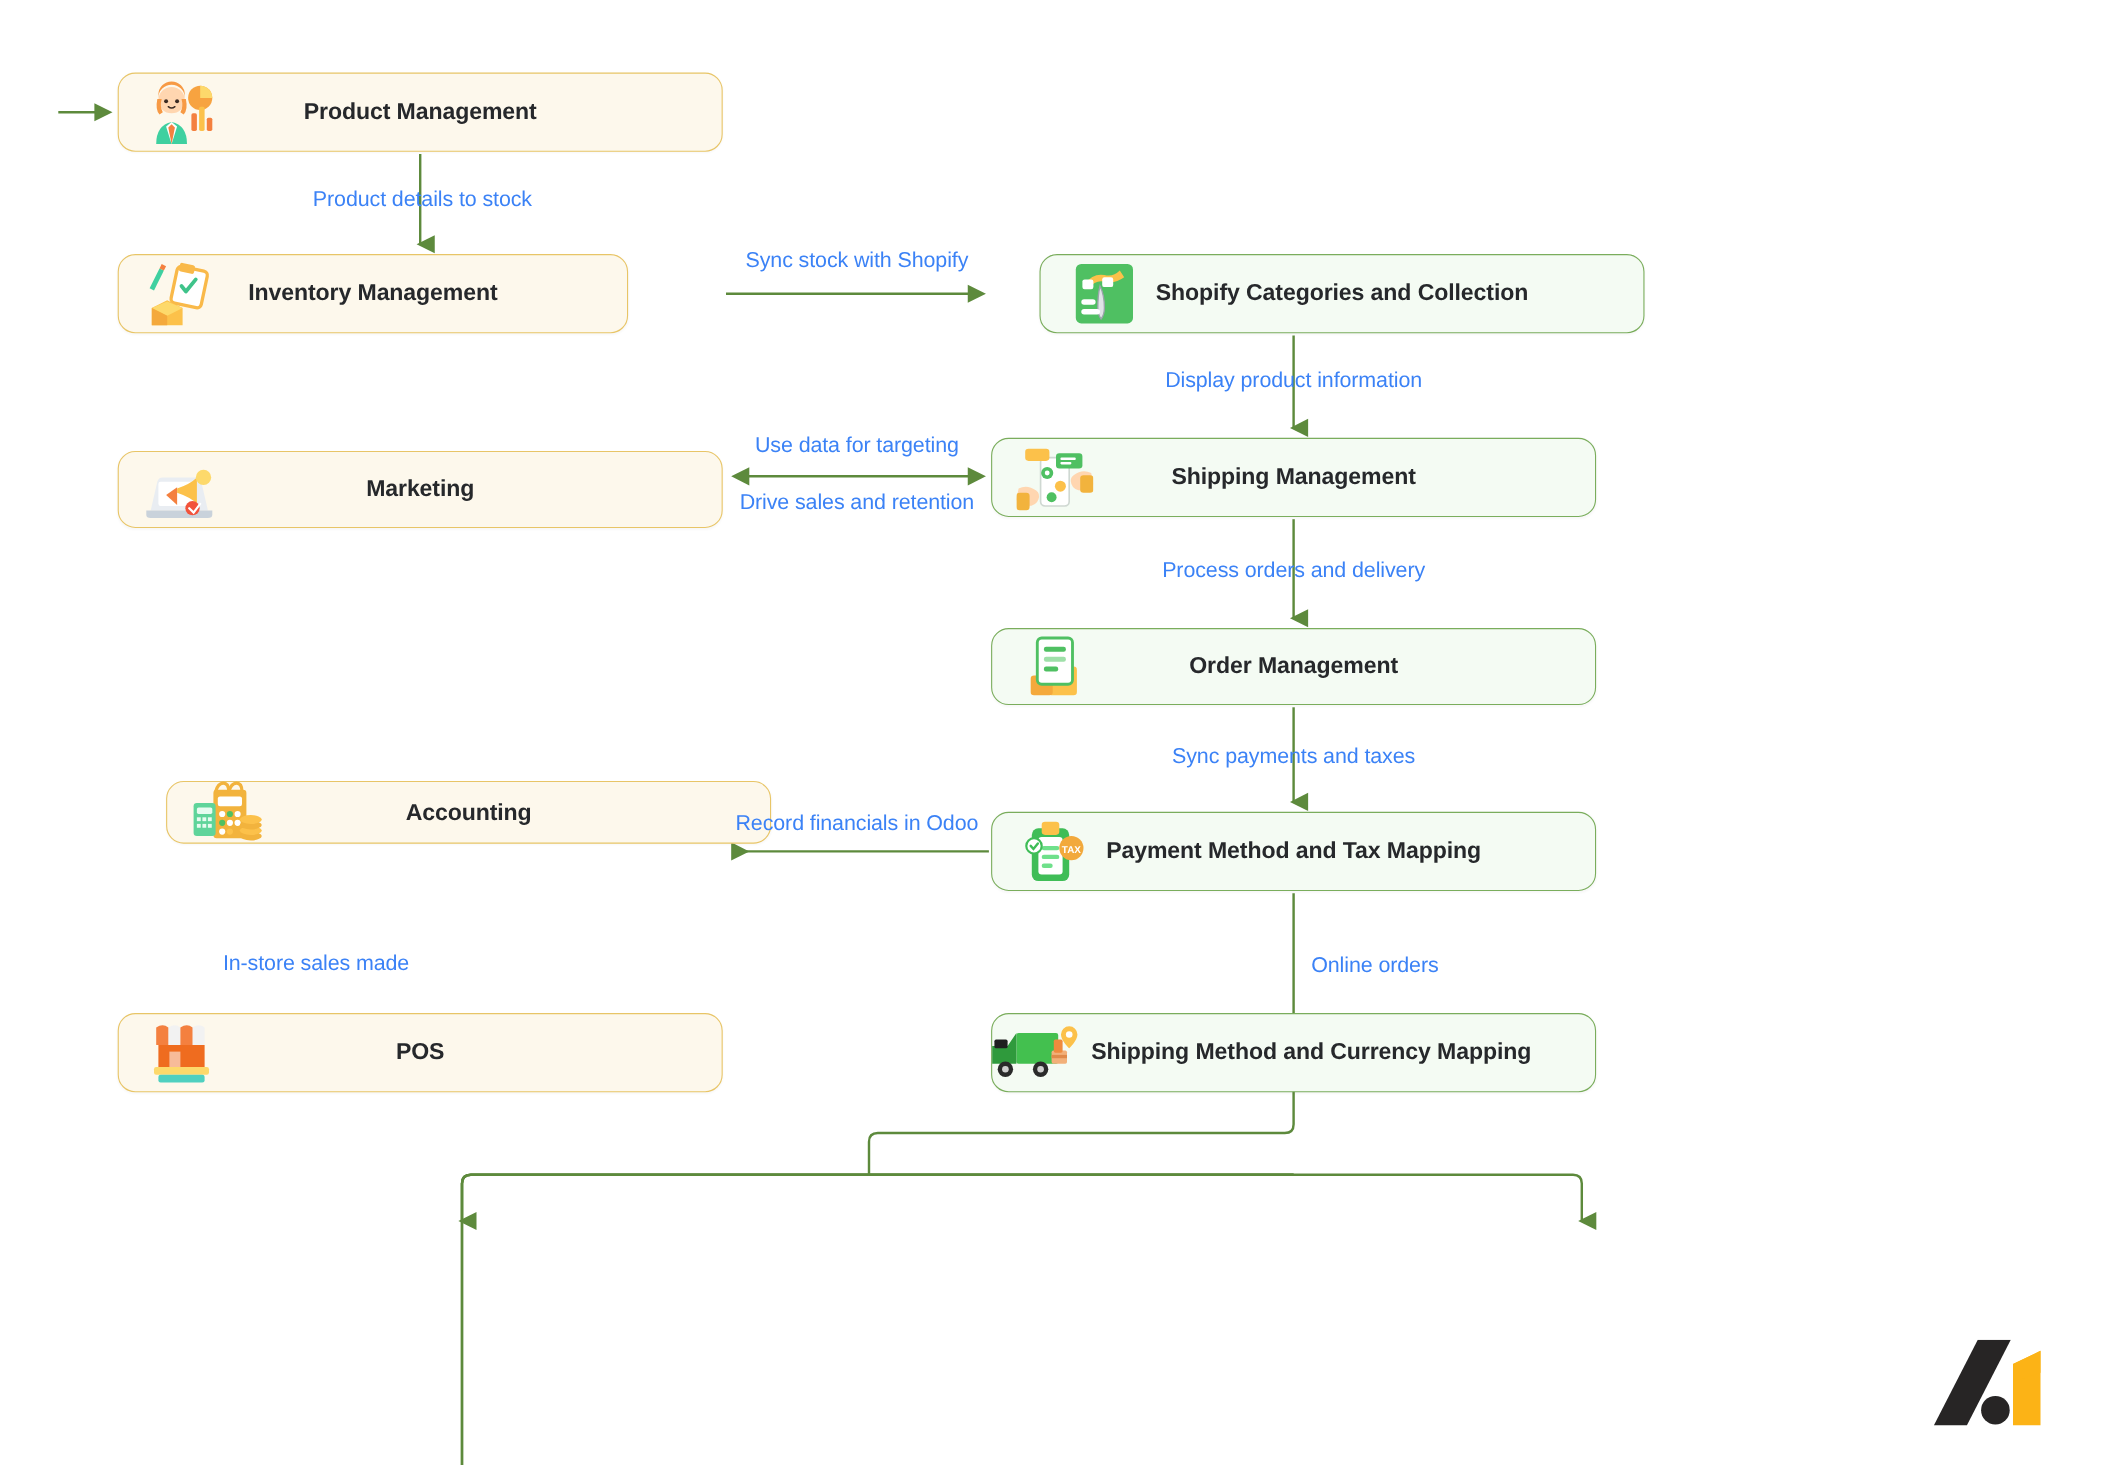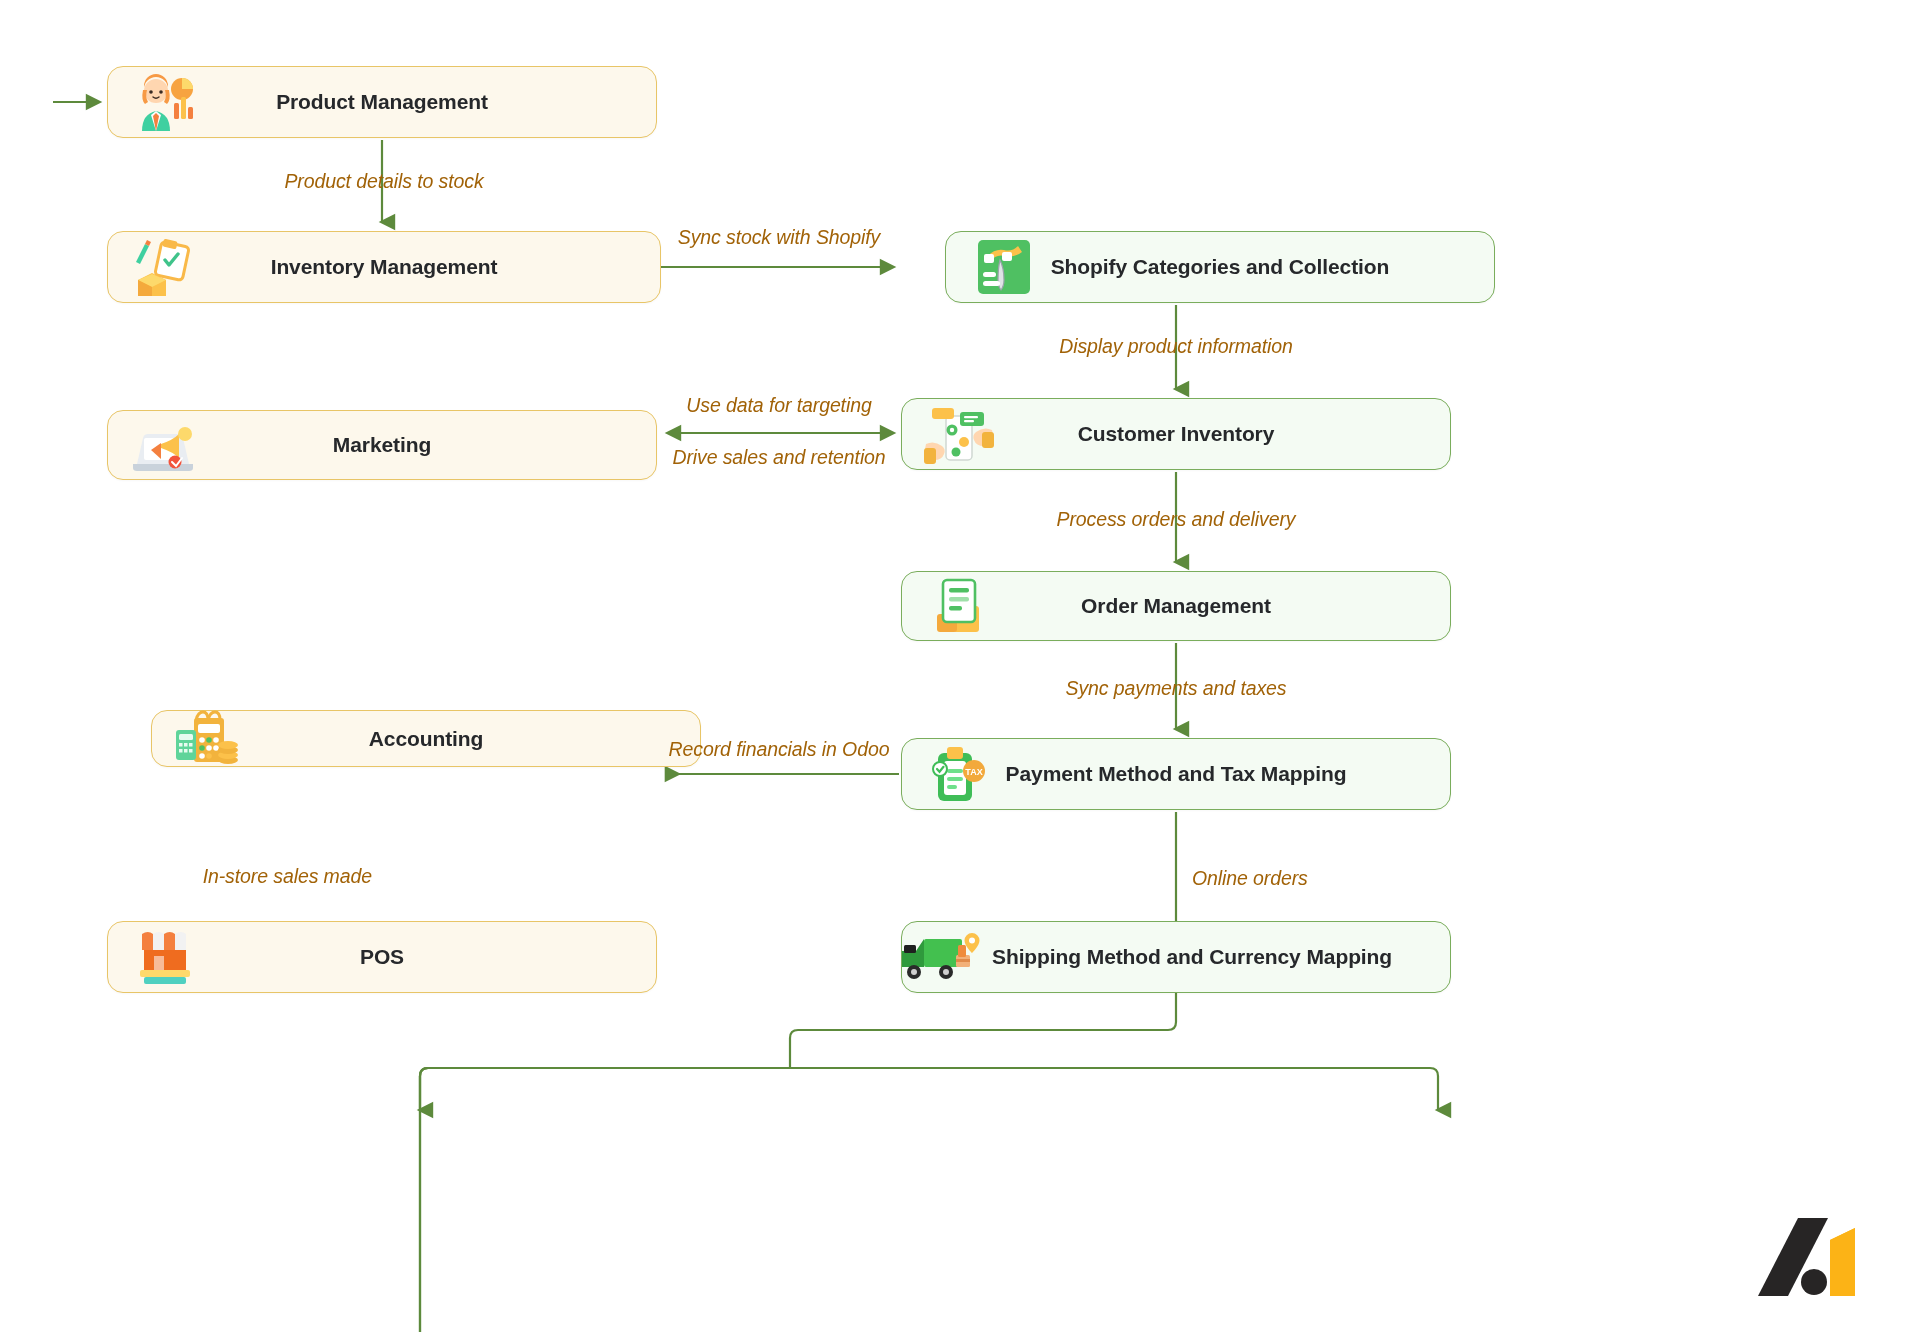--- a/index.html
+++ b/index.html
@@ -66,24 +66,23 @@
     margin-left: -6px;
   }
   .node.icon-inline .node-label {
     width: auto;
     padding: 0;
   }
   .edge-label {
     position: absolute;
     font-size: 19.5px;
     font-weight: 400;
-    color: #a16207;
+    color: #3b82f6;
     white-space: nowrap;
     letter-spacing: -0.1px;
-    font-style: italic;
   }
   .edge-label.center { transform: translateX(-50%); }
   .edge-label.right-anchor { transform: translateX(-100%); }
   .logo {
     position: absolute;
     right: 50px;
     bottom: 36px;
     width: 112px;
     height: 78px;
   }
@@ -163,21 +162,21 @@
         <circle cx="27" cy="19" r="1.8" fill="#3b2b23"></circle>
         <path d="M19 24 q3 2.5 6 0" stroke="#3b2b23" stroke-width="1.4" fill="none" stroke-linecap="round"></path>
         <path d="M8 58 q0-17 14-20 q14 3 14 20 z" fill="#3fd0a0"></path>
         <path d="M22 38 l-5 4 l5 16 l5-16 z" fill="#fdfdfd"></path>
         <path d="M22 40 l-3 3 l3 15 l3-15 z" fill="#f4803f"></path>
       </svg>
     </span>
     <span class="node-label">Product Management</span>
   </div>
 
-  <div class="node" style="left:107px; top:231px; width:554px; height:72px;align-items:center;">
+  <div class="node" style="left:107px; top:231px; width:464px; height:72px;align-items:center;">
     <span class="icon-wrap">
       <svg width="66" height="58" viewBox="0 0 66 58">
         <rect x="26" y="6" width="28" height="34" rx="4" fill="#ffffff" stroke="#f9b949" stroke-width="3" transform="rotate(12 40 23)"></rect>
         <rect x="31" y="2" width="14" height="8" rx="2" fill="#f9b949" transform="rotate(12 38 6)"></rect>
         <path d="M33 22 l4 5 l9 -11" stroke="#3fc38a" stroke-width="3.4" fill="none" stroke-linecap="round" stroke-linejoin="round"></path>
         <path d="M4 24 l9 -18 l4 2 l-9 18 z" fill="#3fd0a0"></path>
         <path d="M13 6 l4 2 l2 -4 l-4 -2 z" fill="#f4803f"></path>
         <path d="M6 58 l0 -16 l14 -7 l14 7 l0 16 z" fill="#fcc14a"></path>
         <path d="M6 42 l14 7 l14 -7 l-14 -6 z" fill="#fdd96b"></path>
         <path d="M6 42 l14 7 l0 9 l-14 0 z" fill="#f4a93c"></path>
@@ -228,21 +227,21 @@
         <circle cx="28" cy="26" r="5.5" fill="#4fc062"></circle>
         <circle cx="28" cy="26" r="2.2" fill="#ffffff"></circle>
         <circle cx="40" cy="38" r="5" fill="#fcc14a"></circle>
         <circle cx="32" cy="48" r="4.5" fill="#4fc062"></circle>
         <path d="M2 40 q8 -4 16 2 q4 3 2 8 q-2 6 -10 6 q-8 0 -10 -6 z" fill="#ffd6b0"></path>
         <rect x="0" y="44" width="12" height="16" rx="3" fill="#f2b33d"></rect>
         <path d="M68 26 q-8 -4 -16 2 q-4 3 -2 8 q2 6 10 6 q8 0 10 -6 z" fill="#ffd6b0"></path>
         <rect x="58" y="28" width="12" height="16" rx="3" fill="#f2b33d"></rect>
       </svg>
     </span>
-    <span class="node-label">Customer Inventory</span>
+    <span class="node-label">Shipping Management</span>
   </div>
 
   <div class="node green" style="left:901px; top:571px; width:550px; height:70px;">
     <span class="icon-wrap">
       <svg width="64" height="56" viewBox="0 0 64 56">
         <rect x="26" y="28" width="26" height="26" rx="3" fill="#fcc14a"></rect>
         <rect x="10" y="36" width="20" height="18" rx="3" fill="#f4a93c"></rect>
         <rect x="16" y="2" width="32" height="42" rx="4" fill="#ffffff" stroke="#4fc062" stroke-width="2.6"></rect>
         <rect x="22" y="10" width="20" height="4.5" rx="2" fill="#4fc062"></rect>
         <rect x="22" y="19" width="20" height="4.5" rx="2" fill="#9fe0a9"></rect>

